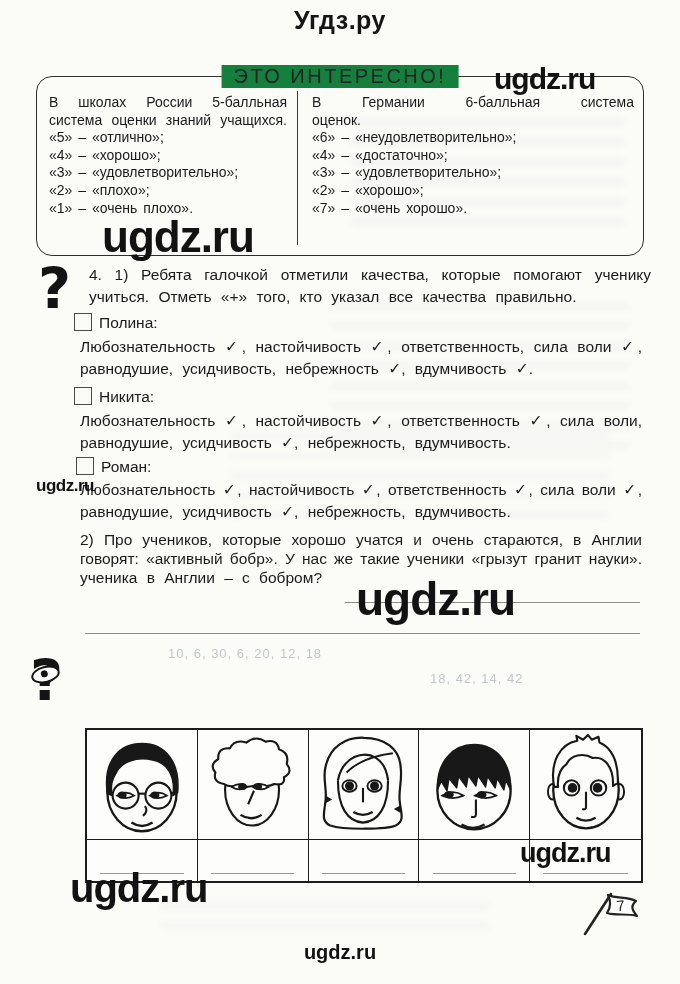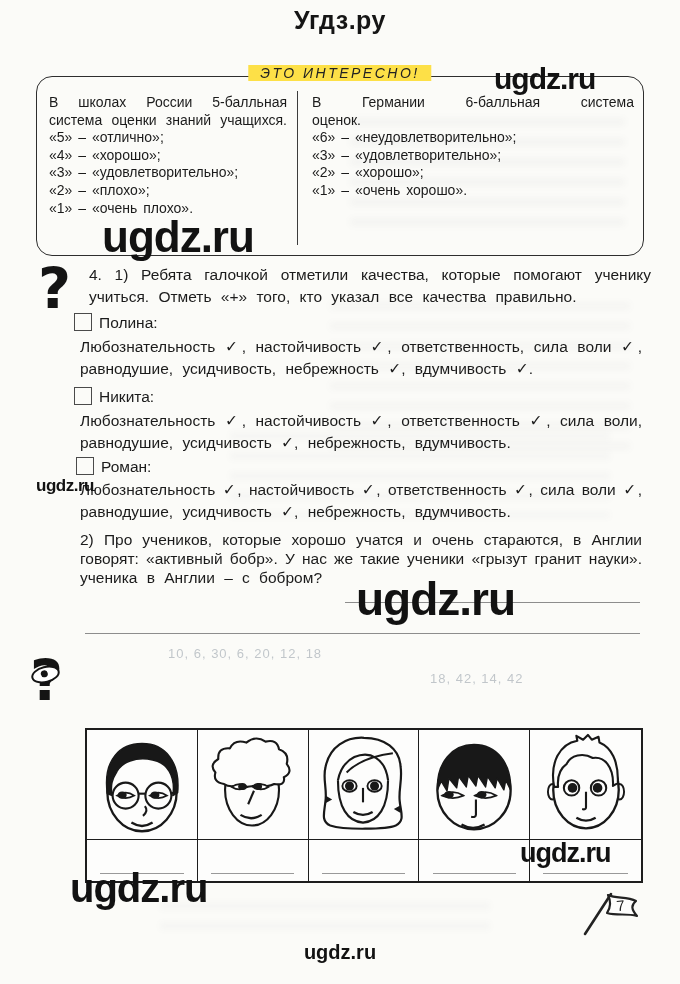--- a/index.html
+++ b/index.html
@@ -8,21 +8,21 @@
     background:#fbfbf8; overflow:hidden;
     font-family:"Liberation Sans","DejaVu Sans",sans-serif; color:#1b1b1b;
   }
   
   .hdr-wm { position:absolute; top:6px; left:0; width:100%; text-align:center;
     font-size:25px; font-weight:bold; letter-spacing:.5px; color:#151515; }
   
   .info-box { position:absolute; left:36px; top:76px; width:606px; height:178px;
     border:1.6px solid #2e2e2e; border-radius:16px; }
   .info-title { position:absolute; top:-12px; left:50%; transform:translateX(-50%);
-    background:#fde047; padding:0 12px; font-style:italic; font-size:14px;
+    background:#15803d; padding:0 12px; font-size:20px;
     letter-spacing:2.5px; white-space:nowrap; color:#222; }
   .info-divider { position:absolute; left:260px; top:14px; bottom:10px; width:1.4px; background:#3c3c3c; }
   .info-col { position:absolute; top:17px; font-size:14px; line-height:17.6px; }
   .info-left  { left:12px;  width:238px; }
   .info-right { left:275px; width:322px; }
   .jl { text-align:justify; text-align-last:justify; }
   .gl { word-spacing:2px; }
   
   .wm { position:absolute; font-weight:bold; color:#121212; letter-spacing:-1px; z-index:6; white-space:nowrap; }
   .wm-a { left:494px; top:62px;  font-size:30px; }
@@ -111,23 +111,24 @@
       <div class="gl">«5» – «отлично»;</div>
       <div class="gl">«4» – «хорошо»;</div>
       <div class="gl">«3» – «удовлетворительно»;</div>
       <div class="gl">«2» – «плохо»;</div>
       <div class="gl">«1» – «очень плохо».</div>
     </div>
     <div class="info-col info-right">
       <div class="jl">В Германии 6-балльная система</div>
       <div class="gl">оценок.</div>
       <div class="gl">«6» – «неудовлетворительно»;</div>
+      <div class="gl">«4» – «достаточно»;</div>
       <div class="gl">«3» – «удовлетворительно»;</div>
       <div class="gl">«2» – «хорошо»;</div>
-      <div class="gl">«1» – «очень хорошо».</div>
+      <div class="gl">«7» – «очень хорошо».</div>
     </div>
   </div>
 
   <div class="qicon q4">?</div>
   <div class="para p-task4">
     <div class="jl">4. 1) Ребята галочкой отметили качества, которые помогают ученику</div>
     <div class="ll">учиться. Отметь «+» того, кто указал все качества правильно.</div>
   </div>
 
   <div class="checkbox cb1"></div>

